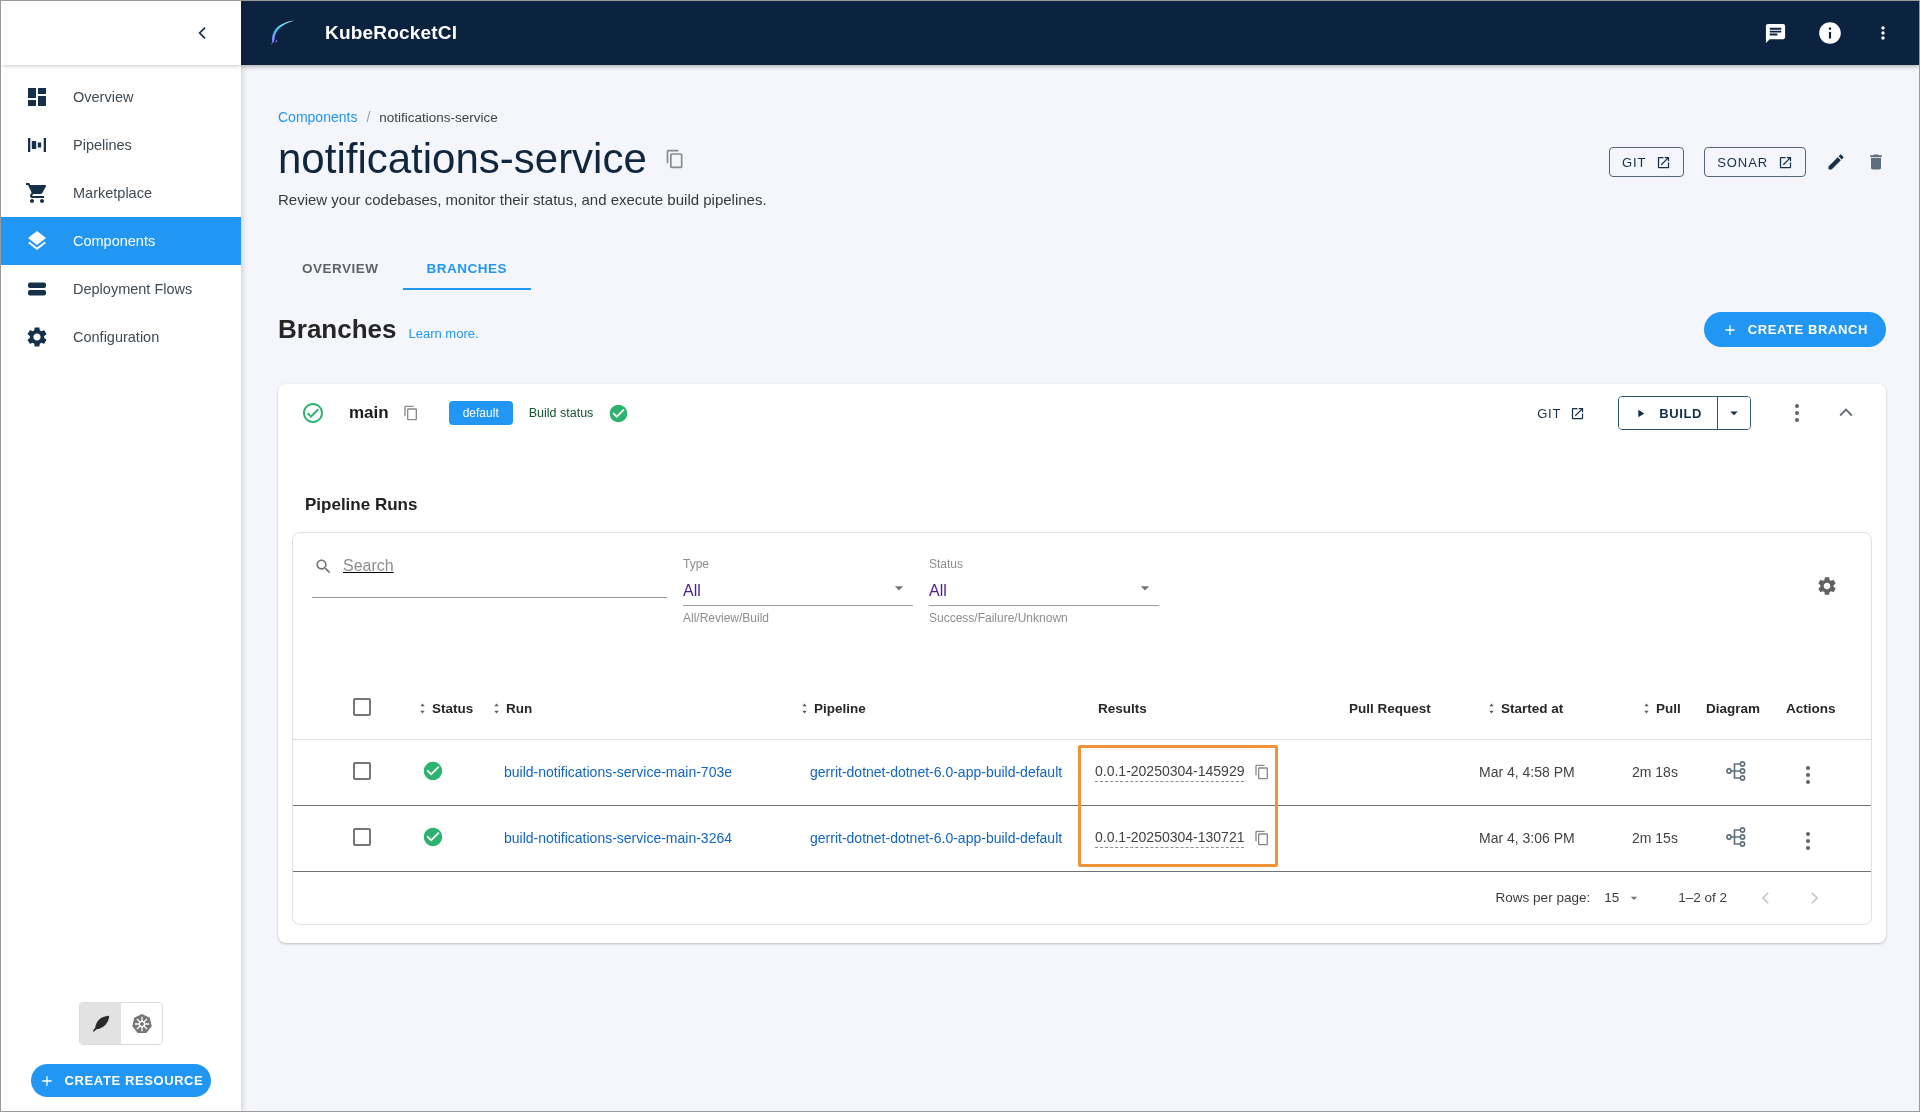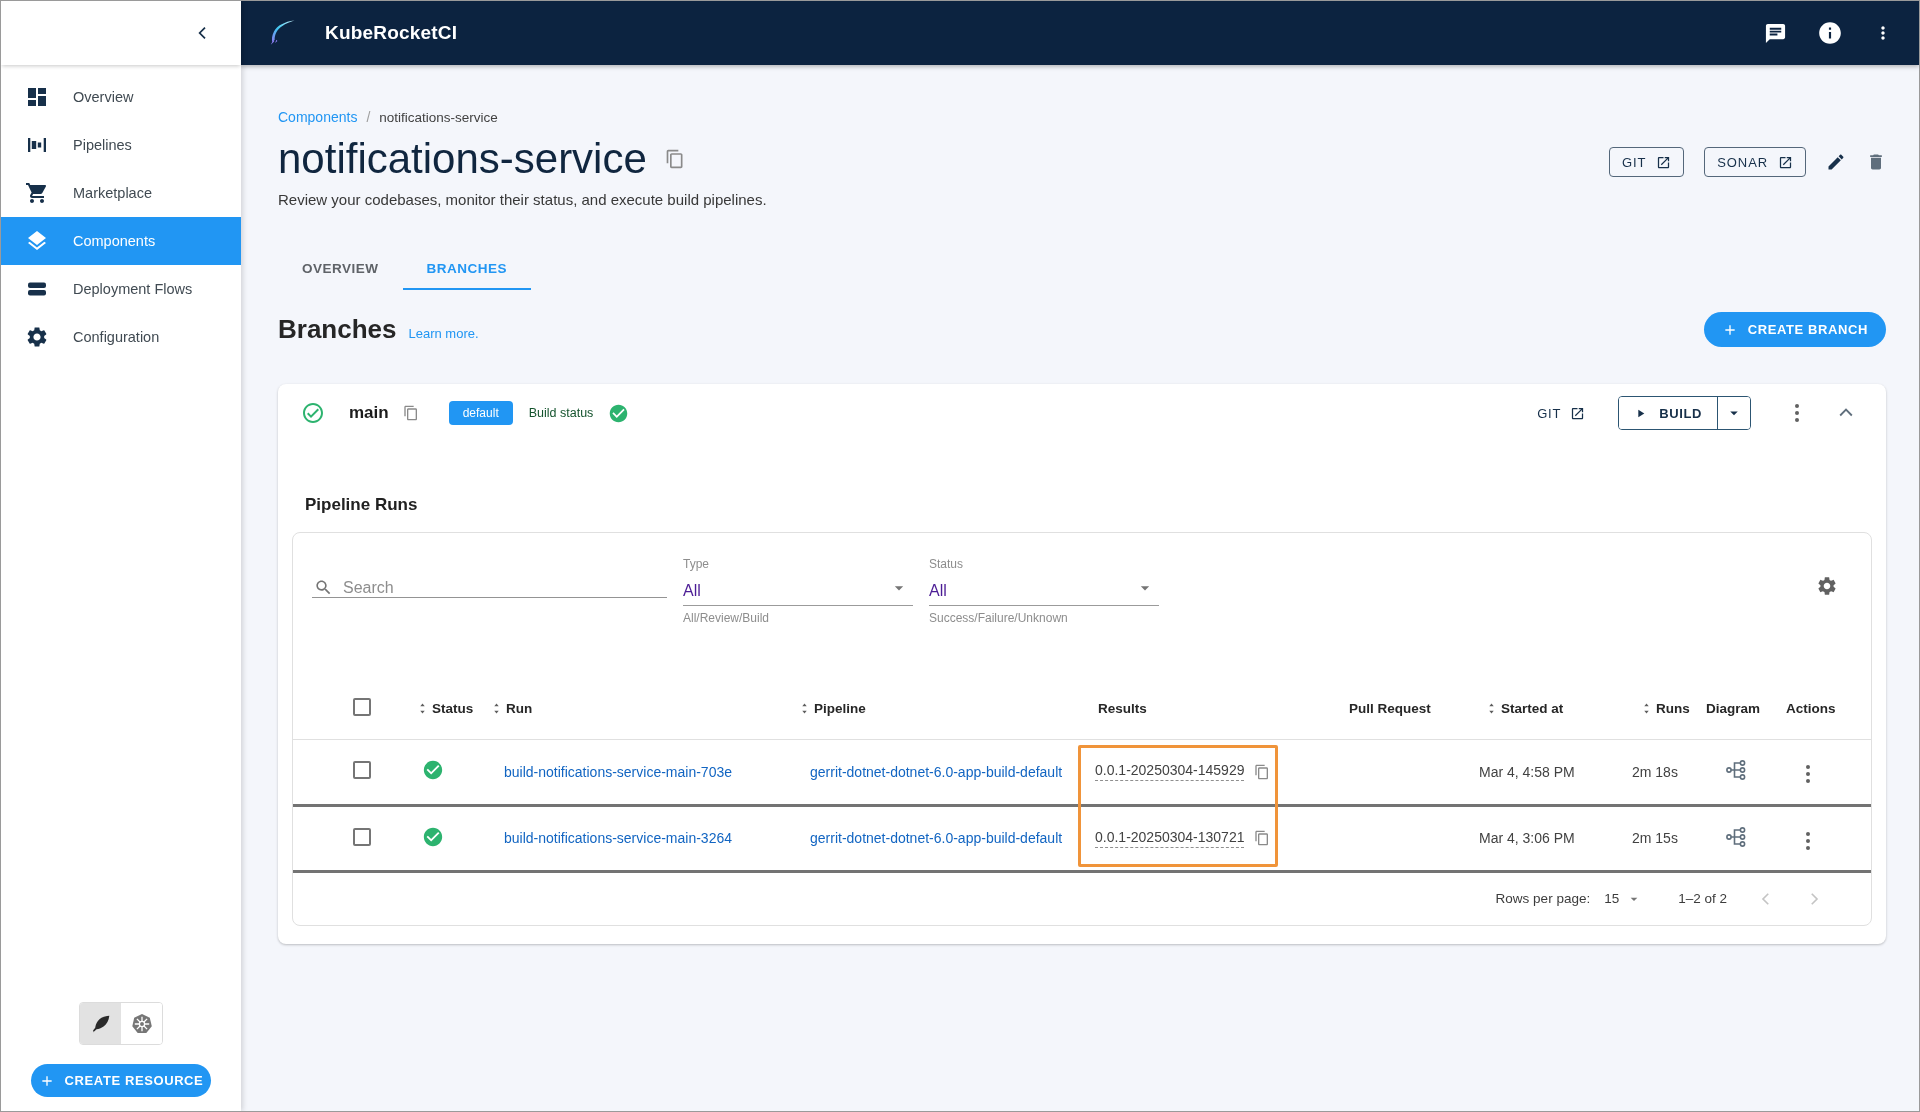--- a/index.html
+++ b/index.html
@@ -83,37 +83,37 @@
   .acc-header .kebab { margin-left:40px; }
   .chevron-up { margin-left:33px; color:#5f6e7c; display:inline-flex; cursor:pointer; }
 
   .acc-body { padding:0 14px 18px; }
   .pr-heading { padding:53px 0 0 13px; font-size:17px; font-weight:bold; color:#212121; }
   .inner-card { position:relative; margin-top:17px; border:1px solid #e0e0e0; border-radius:8px; background:#fff; }
 
   
   .filters { height:146px; display:flex; padding:24px 33px 0 19px; }
   .search-wrap { width:355px; }
-  .search-line { display:flex; align-items:flex-end; gap:10px; border-bottom:1px solid #949494; height:41px; padding-left:2px; }
+  .search-line { display:flex; align-items:flex-start; gap:10px; border-bottom:1px solid #949494; height:41px; padding-left:2px;text-decoration:underline; }
   .search-line svg { color:#757575; }
   .search-input { border:none; outline:none; flex:1; font-size:16px; color:#212121; font-family:"Liberation Sans", sans-serif; background:transparent; }
   .search-input::placeholder { color:#8d8d8d; }
   .mselect { width:230px; margin-left:16px; cursor:pointer; }
   .mselect .flabel { font-size:12px; color:#8d8d8d; }
   .sel-line { position:relative; border-bottom:1px solid #9b9b9b; height:33px; margin-top:2px; }
   .sel-value { position:absolute; bottom:5px; left:0; font-size:16px; color:#4c1d95; }
   .sel-caret { position:absolute; right:4px; bottom:7px; color:#757575; display:inline-flex; }
   .fhelper { margin-top:5px; font-size:12px; color:#8d8d8d; }
   .gear-btn { margin-left:auto; margin-top:18px; color:#616161; display:inline-flex; align-self:flex-start; cursor:pointer; }
 
   
   table.runs { width:100%; border-collapse:collapse; table-layout:fixed; }
   .runs th { height:60px; font-size:13.5px; color:#272727; text-align:left; font-weight:bold;
              border-bottom:1px solid #e0e0e0; }
-  .runs td { height:66px; font-size:14px; color:#424242; border-bottom:3px solid #737373; }
+  .runs td { height:66px; font-size:14px; color:#424242; border-bottom:1px solid #737373; }
   .th-inner { display:flex; align-items:center; gap:2px; }
   .sort-ic { color:#5c5c5c; display:inline-flex; cursor:pointer; }
   .checkbox { width:18px; height:18px; border:2px solid #757575; border-radius:2px; display:inline-block; cursor:pointer; background:#fff; }
   .c-sel { padding-left:60px; }
   .c-status { padding-left:17px; }
   .runs td.c-status { padding-left:24px; }
   .c-run { padding-left:6px; } .runs td.c-run { padding-left:21px; }
   .c-pipe { padding-left:6px; } .runs td.c-pipe { padding-left:19px; }
   .c-res { padding-left:15px; } .runs td.c-res { padding-left:12px; }
   .c-pr { padding-left:6px; }
@@ -510,21 +510,21 @@
                     </span>
                   </th>
                 <th class="c-time">
                     <span class="th-inner">
                   <span class="sort-ic">
                         <svg width="15" height="15" viewBox="0 0 24 24" fill="currentColor">
                           <path d="M12 4l3.5 4.5h-7z"></path>
                           <path d="M12 20l-3.5-4.5h7z"></path>
                         </svg>
                       </span>
-                  <span>Runs</span>
+                  <span>Pull</span>
                     </span>
                   </th>
                 <th class="c-diag"><span>Diagram</span></th>
                 <th class="c-act"><span>Actions</span></th>
               </tr>
             </thead>
             <tbody>
               <tr>
                 <td class="c-sel"><span class="checkbox"></span></td>
                 <td class="c-status"><span class="status-ok">

